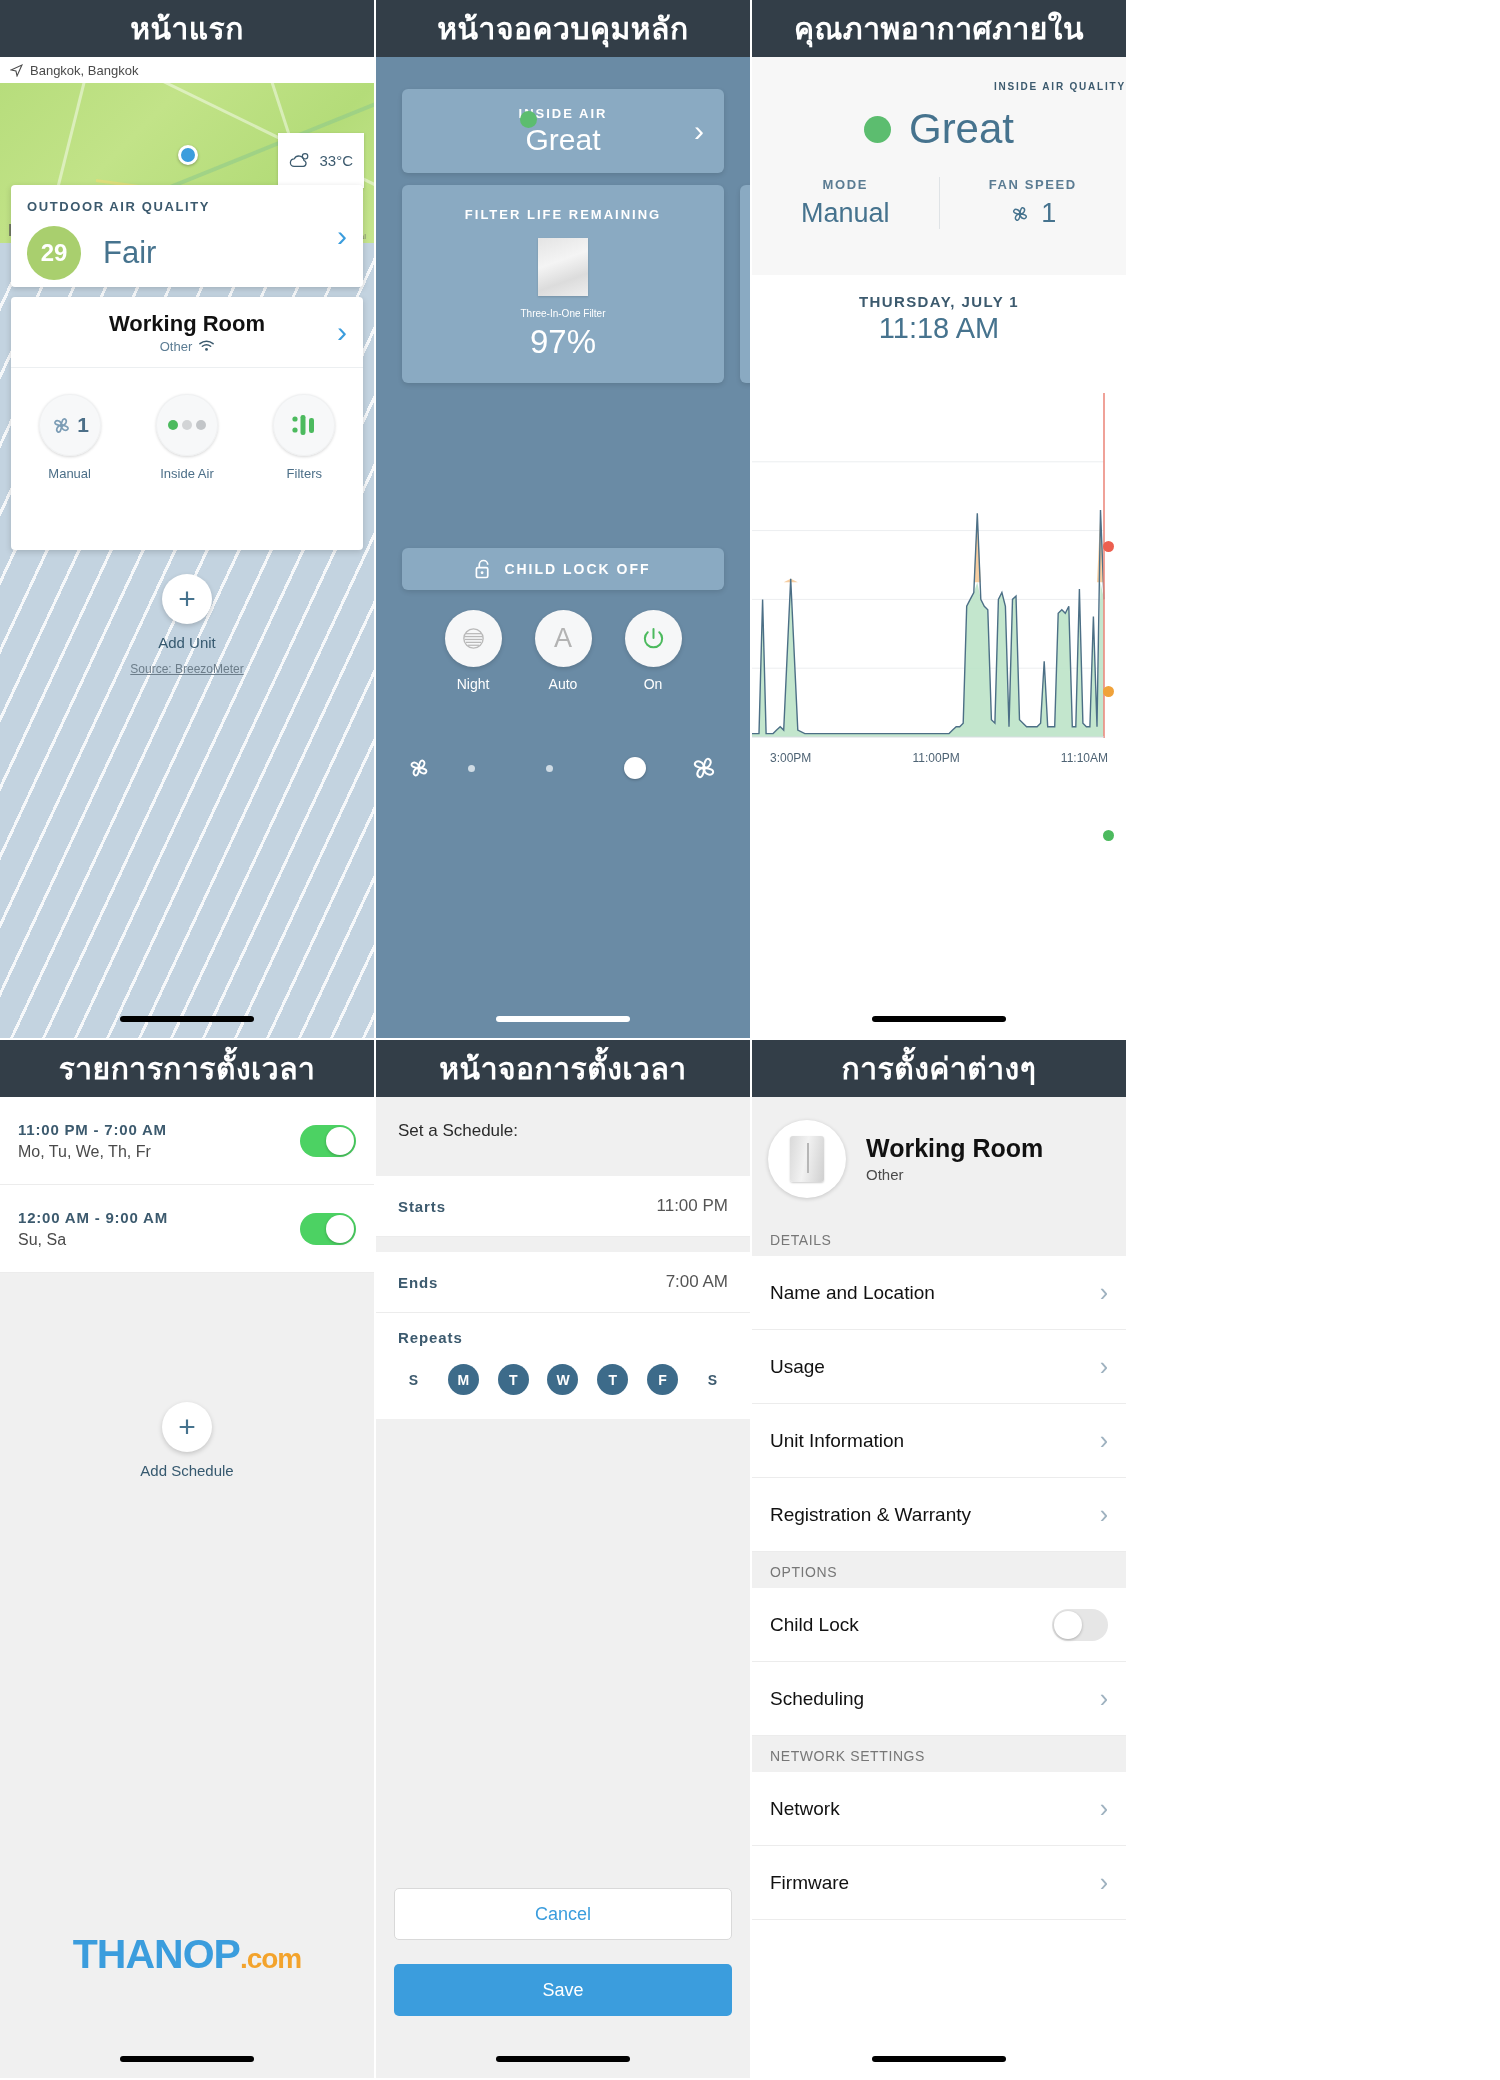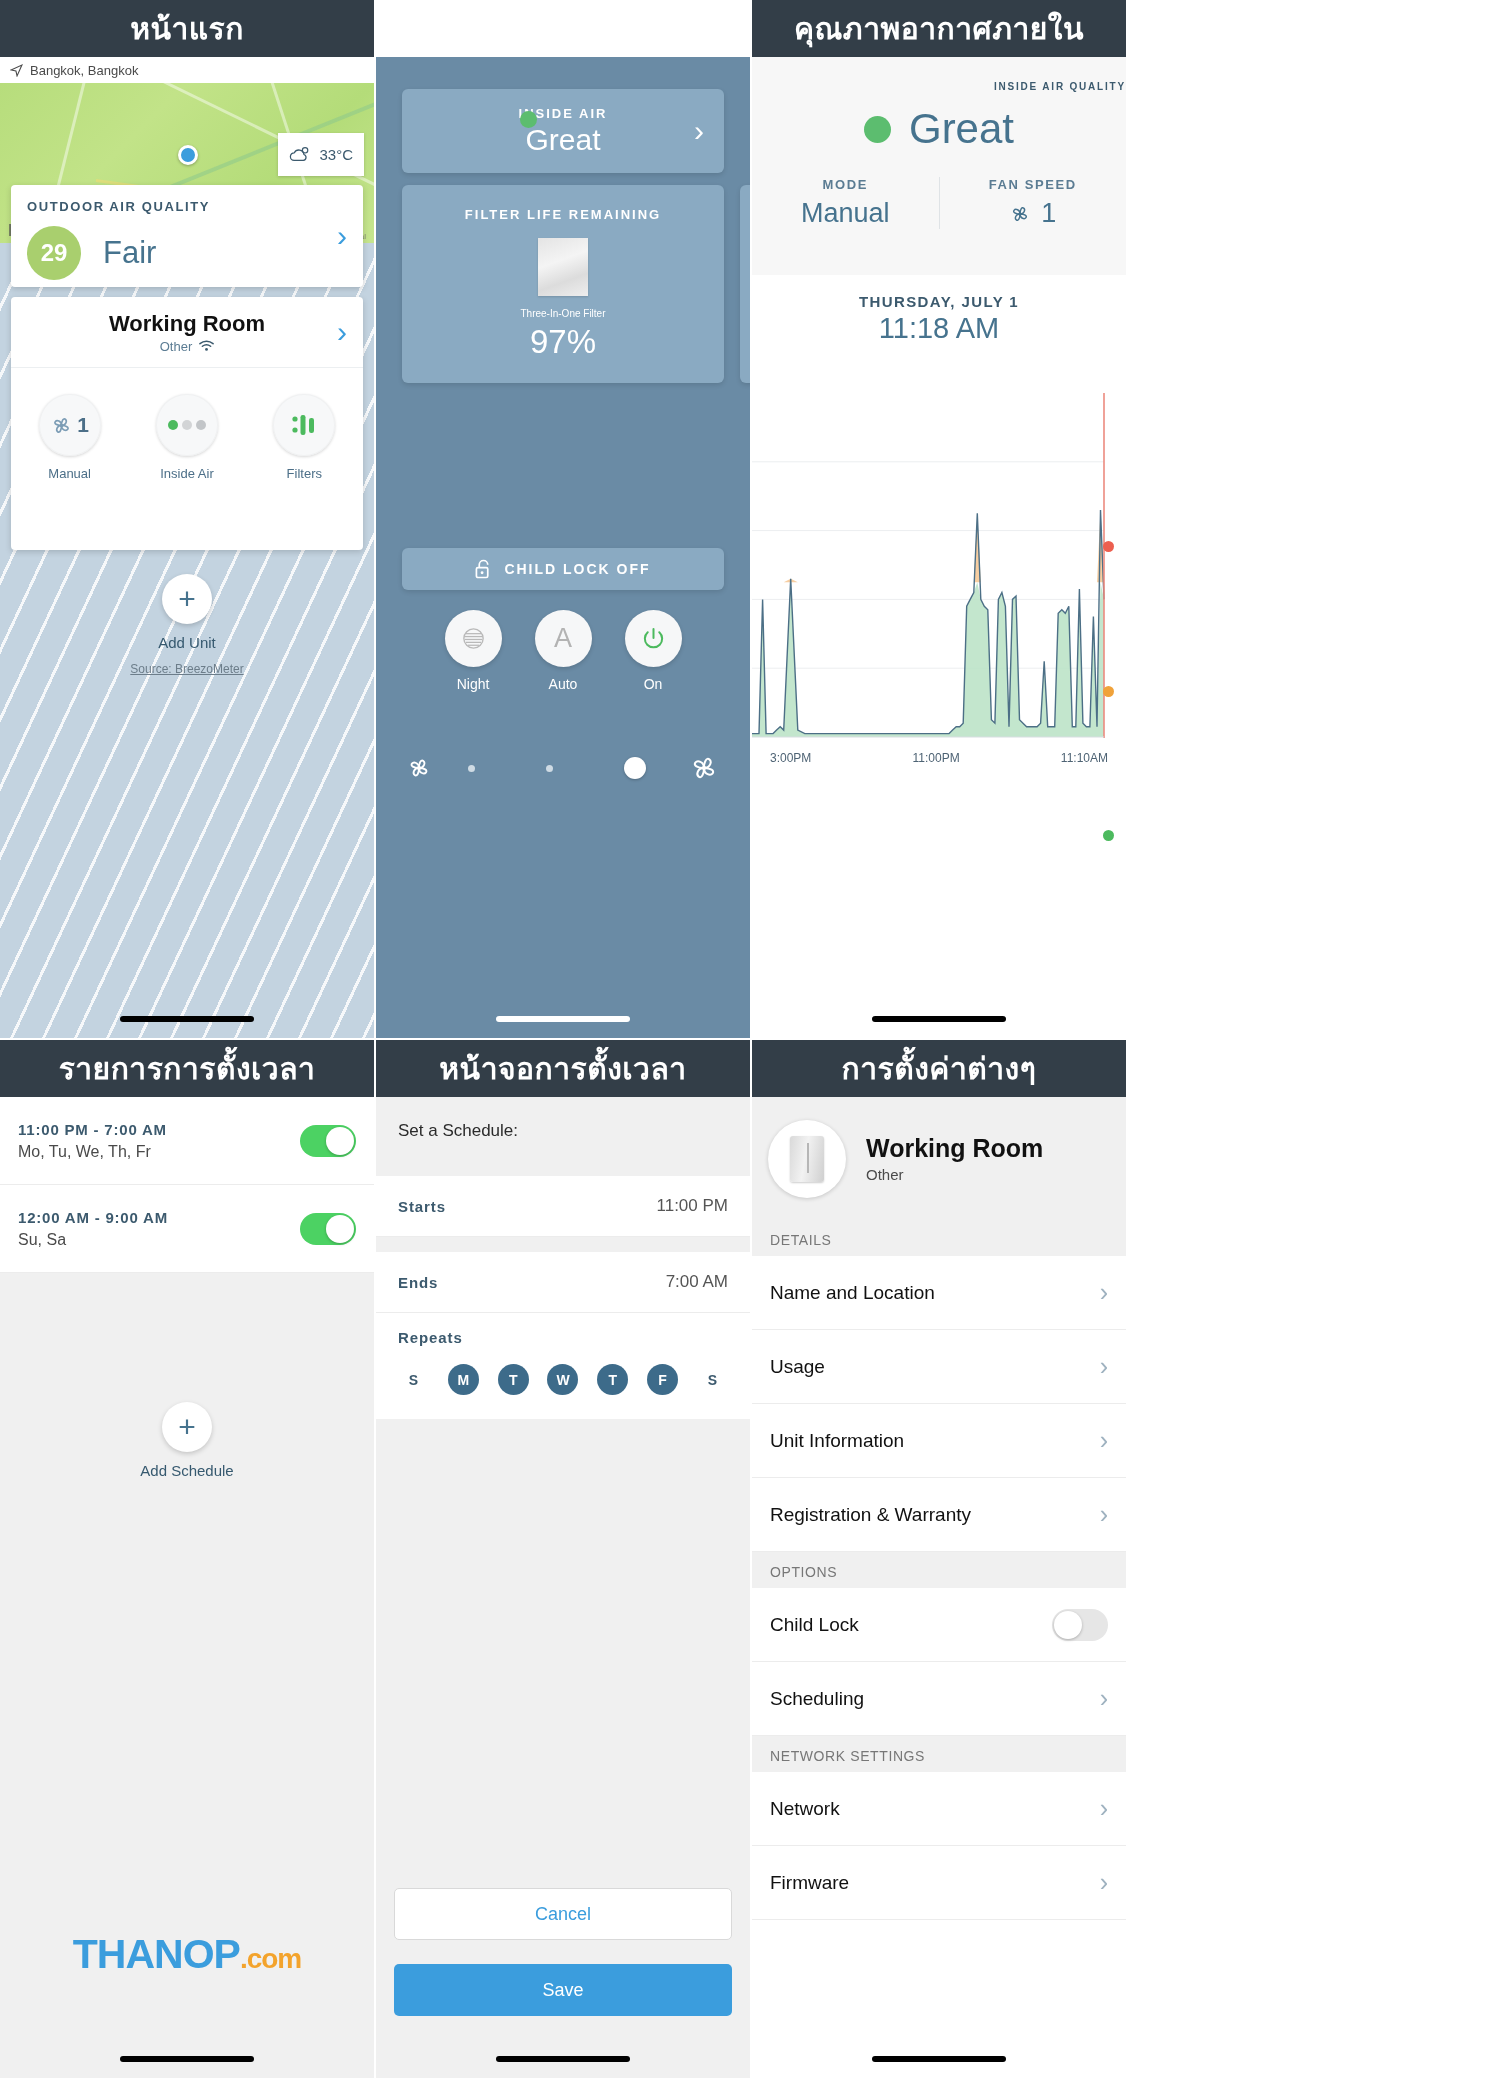--- a/index.html
+++ b/index.html
@@ -31,21 +31,21 @@
 
   
   .loc-bar { height: 26px; background:#fff; display:flex; align-items:center; padding-left:10px; gap:7px;
              font-size:13px; color:#4a4a4a; }
   .map { position:absolute; top:26px; left:0; right:0; height:160px;
          background: linear-gradient(135deg,#b7dd7c 0%, #c2e388 35%, #b4dc79 70%, #c6e58e 100%);
          overflow:hidden; }
   .maproad { position:absolute; background: rgba(255,255,255,.45); }
   .mapblue { position:absolute; width:20px;height:20px;border-radius:50%;background:#3b9ddd;border:3px solid #fff;
              top:62px; left:178px; box-shadow:0 1px 3px rgba(0,0,0,.3);}
-  .weather { position:absolute; top:76px; right:10px; background:#fff; border-radius:0; padding:13px 11px;
+  .weather { position:absolute; top:76px; right:10px; background:#fff; border-radius:0; padding:19px 11px;
              display:flex; align-items:center; gap:8px; font-size:15px; color:#3c5a6e; box-shadow:0 1px 3px rgba(0,0,0,.18); }
   .maps-label { position:absolute; bottom:2px; left:8px; font-size:17px; color:#555; font-weight:600; opacity:.75;}
   .map-legal { position:absolute; bottom:2px; right:8px; font-size:8px; color:#666; opacity:.7;}
   .hatch { position:absolute; top:186px; left:0; right:0; bottom:0;
            background-color:#c3d3e0;
            background-image: repeating-linear-gradient(115deg, rgba(255,255,255,0) 0 26px, rgba(255,255,255,.85) 26px 29px); }
 
   .card { position:absolute; background:#fff; border-radius:4px; box-shadow:0 2px 6px rgba(0,0,0,.17); }
   #oaq-card { top:128px; left:11px; right:11px; height:102px; padding:14px 16px; }
   .oaq-title { font-size:13px; font-weight:700; letter-spacing:1.6px; color:#3c5a6e; }
@@ -288,20 +288,21 @@
       <div class="addunit">
         <div class="add-circle">+</div>
         <div class="add-label">Add Unit</div>
       </div>
       <div class="source">Source: BreezoMeter</div>
       <div class="homebar"></div>
     </div>
   </div>
 
   <div class="panel">
+    <div class="titlebar">หน้าจอควบคุมหลัก</div>
     <div class="body">
       <div class="p2"></div>
 
       <div class="p2card" id="p2-inside">
         <div class="p2-greendot"></div>
         <div class="p2-kicker">INSIDE AIR</div>
         <div class="p2-val">Great</div>
         <div class="p2-chev">›</div>
       </div>
 

